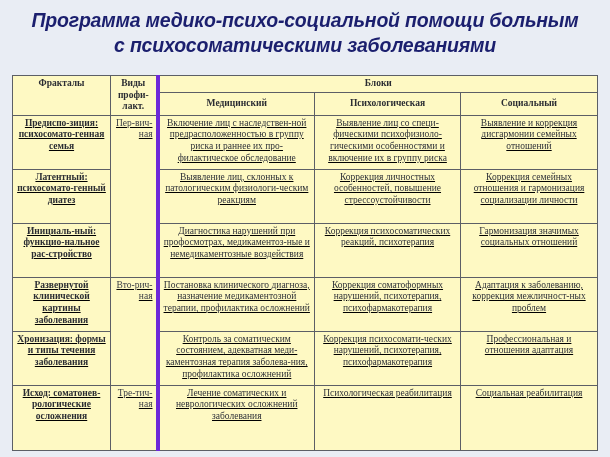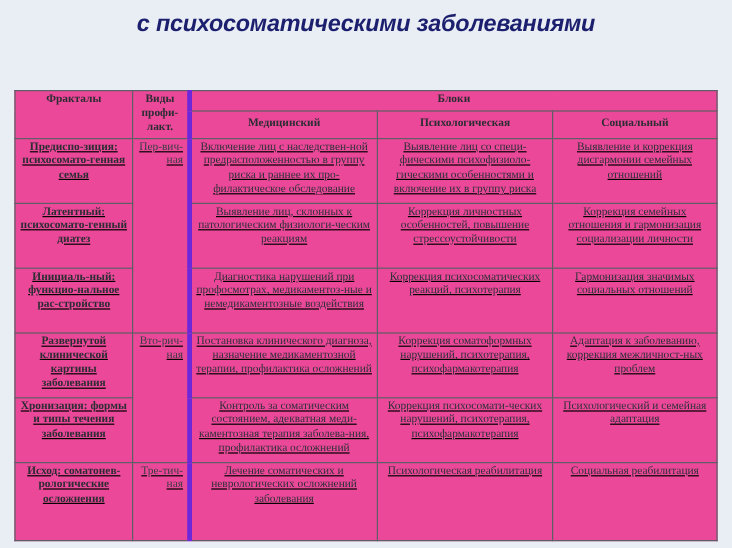--- a/index.html
+++ b/index.html
@@ -14,21 +14,21 @@
     text-align:center;
     font-family:"Liberation Sans", sans-serif;
     font-weight:bold; font-style:italic;
     color:#1b1f6e; font-size:19.5px; line-height:25px;
     letter-spacing:-0.2px;
   }
   table {
     position:absolute; left:12px; top:75px;
     width:585px;
     border-collapse:collapse;
-    background:#ec4899;
+    background:#fef9c3;
     table-layout:fixed;
   }
   td, th {
     border:1px solid #5c5f66;
     font-size:9.5px; line-height:11.6px;
     color:#2e3138;
     text-align:center; vertical-align:top;
     padding:2px 3px;
   }
   th { font-weight:bold; color:#2b2d33; }
@@ -37,20 +37,21 @@
   tr.r { height:54px;text-decoration:underline; }
   tr.r.last { height:65px; }
   .hdr1 { height:16px; }
   .hdr2 { height:22px; }
   .gap { border-left:4px solid #6d28d9; }
 </style>
 </head>
 <body>
 
 <div class="title">
+  <div>Программа медико-психо-социальной помощи больным</div>
   <div>с психосоматическими заболеваниями</div>
 </div>
 
 <table>
   <colgroup>
     <col style="width:98px">
     <col style="width:47px">
     <col style="width:157px">
     <col style="width:146px">
     <col style="width:137px">
@@ -91,21 +92,21 @@
     <td class="frac">Развернутой клинической картины заболевания</td>
     <td class="type" rowspan="2">Вто-рич-ная</td>
     <td class="gap">Постановка клинического диагноза, назначение медикаментозной терапии, профилактика осложнений</td>
     <td>Коррекция соматоформных нарушений, психотерапия, психофармакотерапия</td>
     <td>Адаптация к заболеванию, коррекция межличност-ных проблем</td>
   </tr>
   <tr class="r">
     <td class="frac">Хронизация: формы и типы течения заболевания</td>
     <td class="gap">Контроль за соматическим состоянием, адекватная меди-каментозная терапия заболева-ния, профилактика осложнений</td>
     <td>Коррекция психосомати-ческих нарушений, психотерапия, психофармакотерапия</td>
-    <td>Психологический и семейная адаптация</td>
+    <td>Профессиональная и отношения адаптация</td>
   </tr>
 
   <tr class="r last">
     <td class="frac">Исход: соматонев-рологические осложнения</td>
     <td class="type">Тре-тич-ная</td>
     <td class="gap">Лечение соматических и неврологических осложнений заболевания</td>
     <td>Психологическая реабилитация</td>
     <td>Социальная реабилитация</td>
   </tr>
 </tbody>

